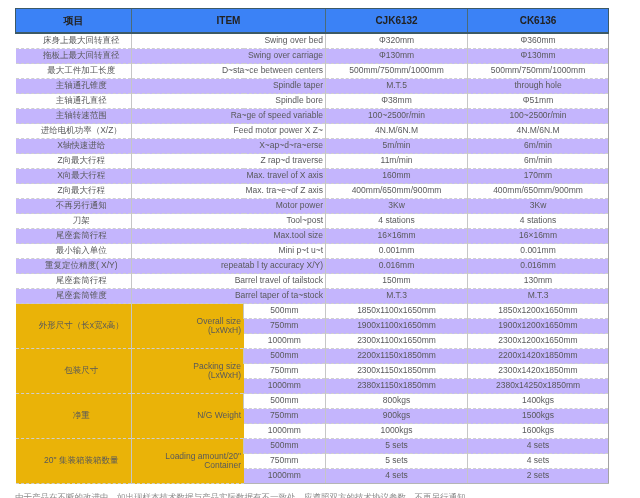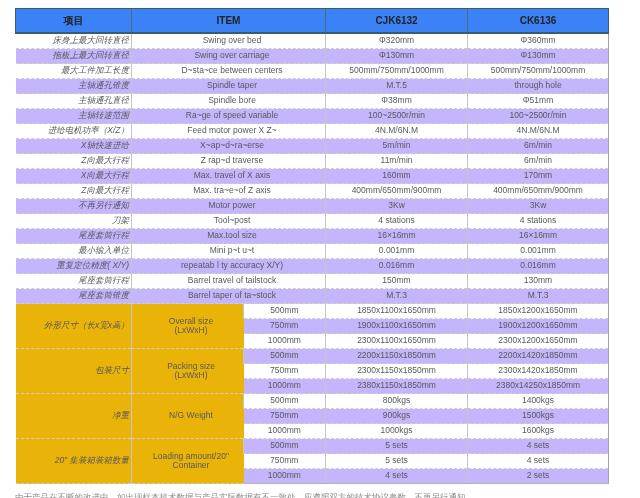--- a/index.html
+++ b/index.html
@@ -23,22 +23,22 @@
   th:first-child{border-left:1px solid #3d5a66;}
   th:last-child{border-right:1px solid #3d5a66;}
   
   td{
     height:14px;font-size:8.5px;line-height:1.1;
     text-align:center;vertical-align:middle;
     border-bottom:1px dashed #cfcfcf;
     padding:0 2px;background:#ffffff;
   }
   td+td{border-left:1px solid #c6c6c6;}
-  td.c1{text-align:right;padding-left:18px;font-size:8.5px;font-style:italic;}
-  td.c2,td.gen{text-align:center;padding-left:9px;}
+  td.c1{text-align:center;padding-left:18px;font-size:8.5px;}
+  td.c2,td.gen{text-align:right;padding-left:9px;}
   td.c4{border-right:1px solid #a3a3a3;}
   tr.alt td.s{background:#c4b5fd;}
   tr.last td{border-bottom:1px solid #b5b5b5;}
   td.gname,td.gen{background:#eab308;}
   
   .footer{margin:8px 0 0 15px;}
   .footer .cn{font-size:8.5px;color:#8a8a8a;line-height:1.35;}
 </style>
 </head>
 <body>

